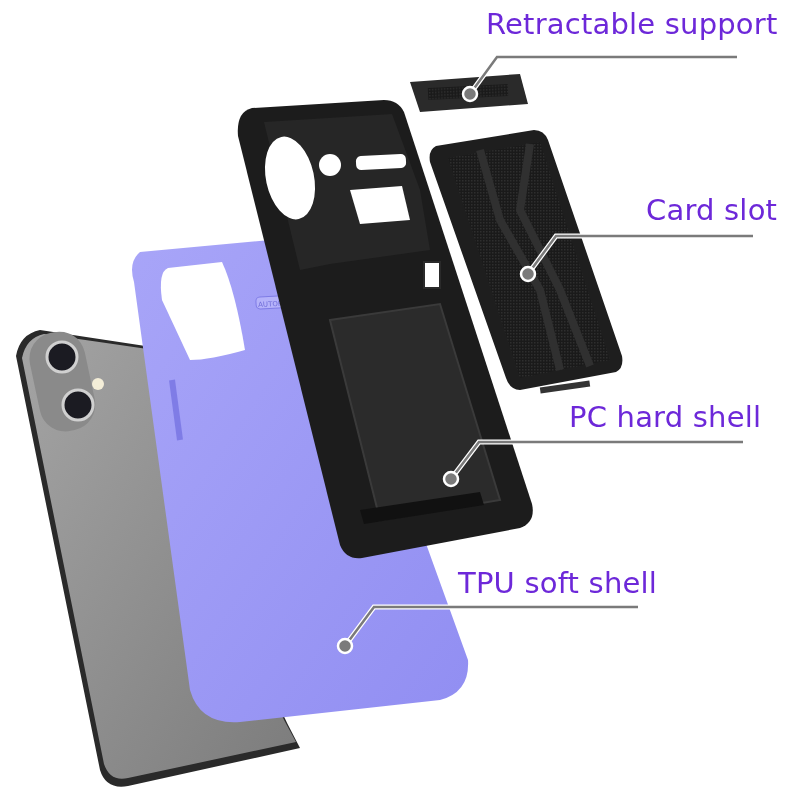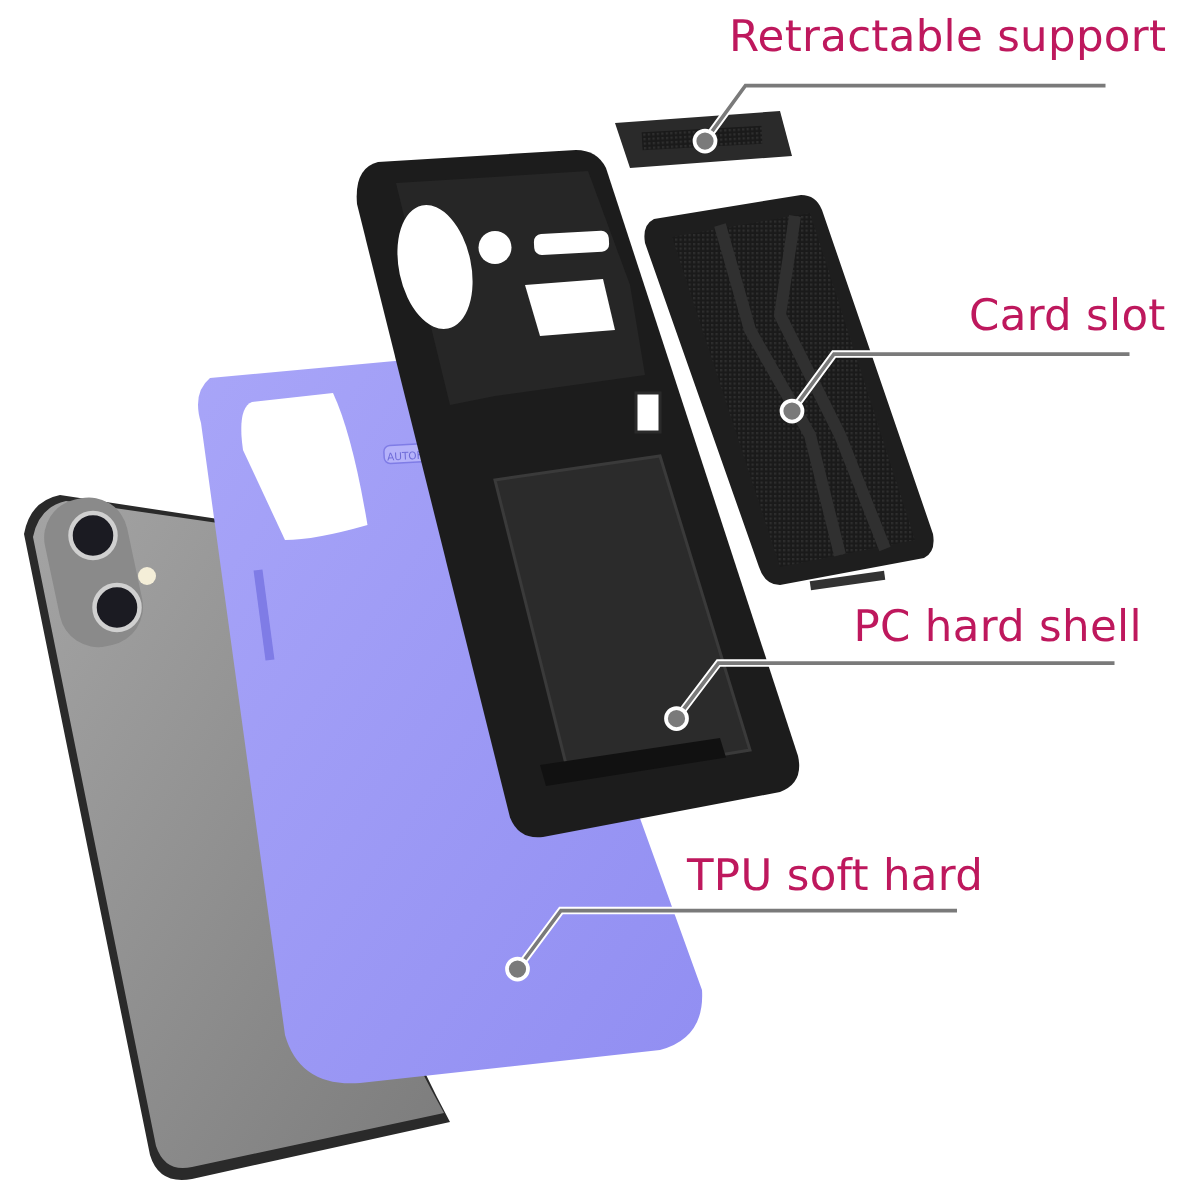--- a/index.html
+++ b/index.html
@@ -1,19 +1,19 @@
 <!DOCTYPE html>
 <html><head>
 <meta charset="utf-8">
 <style>
   html, body { margin:0; padding:0; background:#ffffff; }
   body { width:800px; height:800px; position:relative; overflow:hidden; font-family:"DejaVu Sans", sans-serif; }
   .stage { position:absolute; left:0; top:0; width:800px; height:800px; }
   svg.art { position:absolute; left:0; top:0; }
-  .label { position:absolute; color:#be185d; font-size:29px; letter-spacing:0.2px; white-space:nowrap; font-family:"DejaVu Sans", sans-serif; }
+  .label { position:absolute; color:#6d28d9; font-size:29px; letter-spacing:0.2px; white-space:nowrap; font-family:"DejaVu Sans", sans-serif; }
 </style>
 </head>
 <body>
 
 <div class="stage">
   <svg class="art" width="800" height="800" viewBox="0 0 800 800">
     <defs>
       <linearGradient id="phoneGrad" x1="0" y1="0" x2="1" y2="1">
         <stop offset="0" stop-color="#a4a4a4"></stop>
         <stop offset="1" stop-color="#7c7c7c"></stop>
@@ -86,14 +86,14 @@
       <circle cx="470" cy="94" r="7"></circle>
       <circle cx="528" cy="274" r="7"></circle>
       <circle cx="451" cy="479" r="7"></circle>
       <circle cx="345" cy="646" r="7"></circle>
     </g>
   </svg>
 
   <div class="label" style="left:486px; top:7px;">Retractable support</div>
   <div class="label" style="left:598px; top:193px;margin-left:48px;">Card slot</div>
   <div class="label" style="left:569px; top:400px;text-align:right;">PC hard shell</div>
-  <div class="label" style="left:458px; top:566px;">TPU soft hard</div>
+  <div class="label" style="left:458px; top:566px;">TPU soft shell</div>
 </div>
 
 </body></html>

